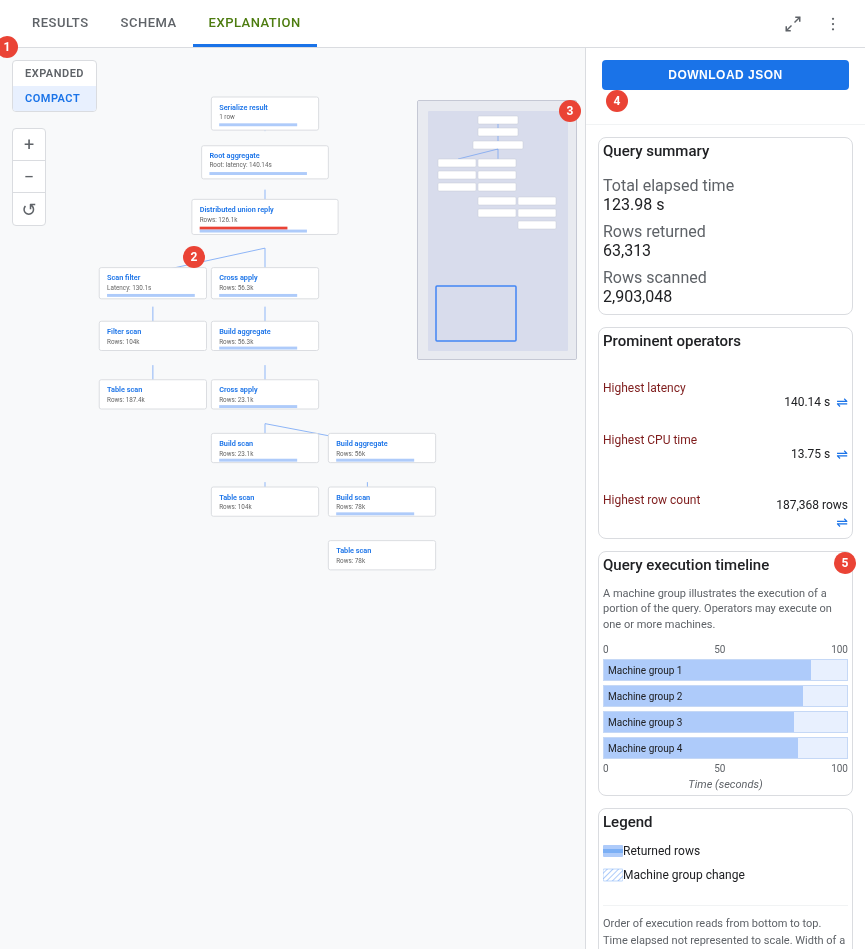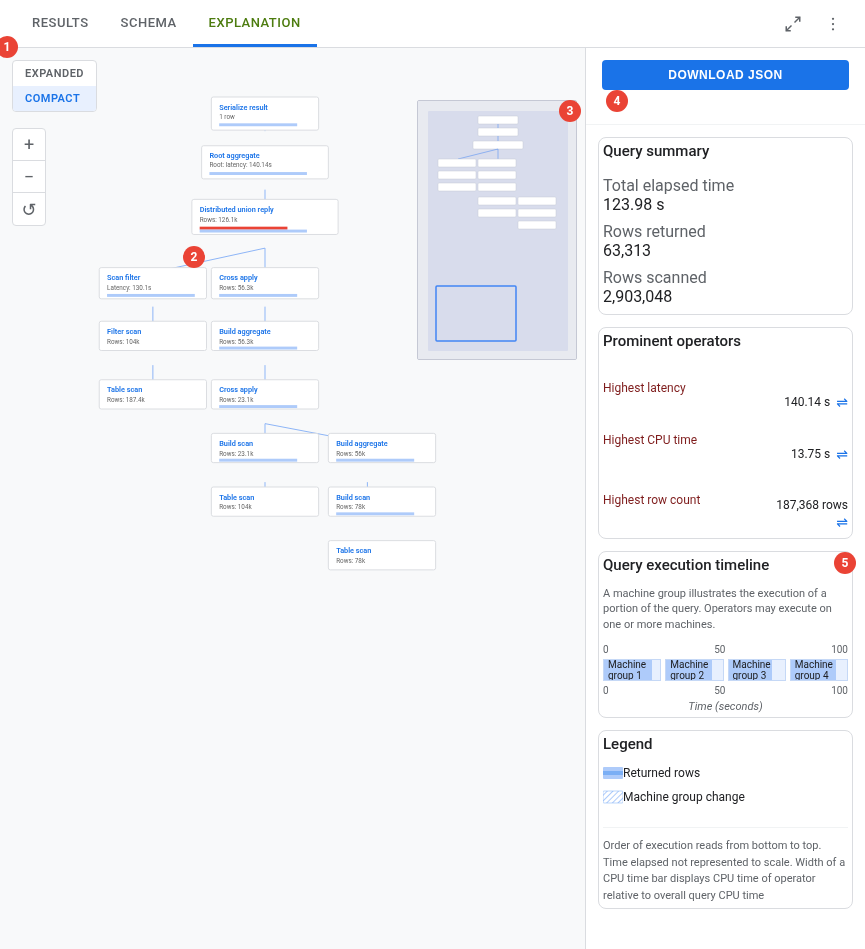--- a/index.html
+++ b/index.html
@@ -223,21 +223,21 @@
     }
     .chart-axis {
       display: flex;
       justify-content: space-between;
       font-size: 10px;
       color: #5f6368;
       margin-bottom: 4px;
     }
     .chart-bars {
       display: flex;
-      flex-direction: row;
+      flex-direction: column;
       gap: 4px;
     }
     .bar-container {
       width: 100%;
       height: 22px;
       background: #e8f0fe;
       border: 1px solid #c5d8f6;
       position: relative;
       overflow: hidden;
     }

